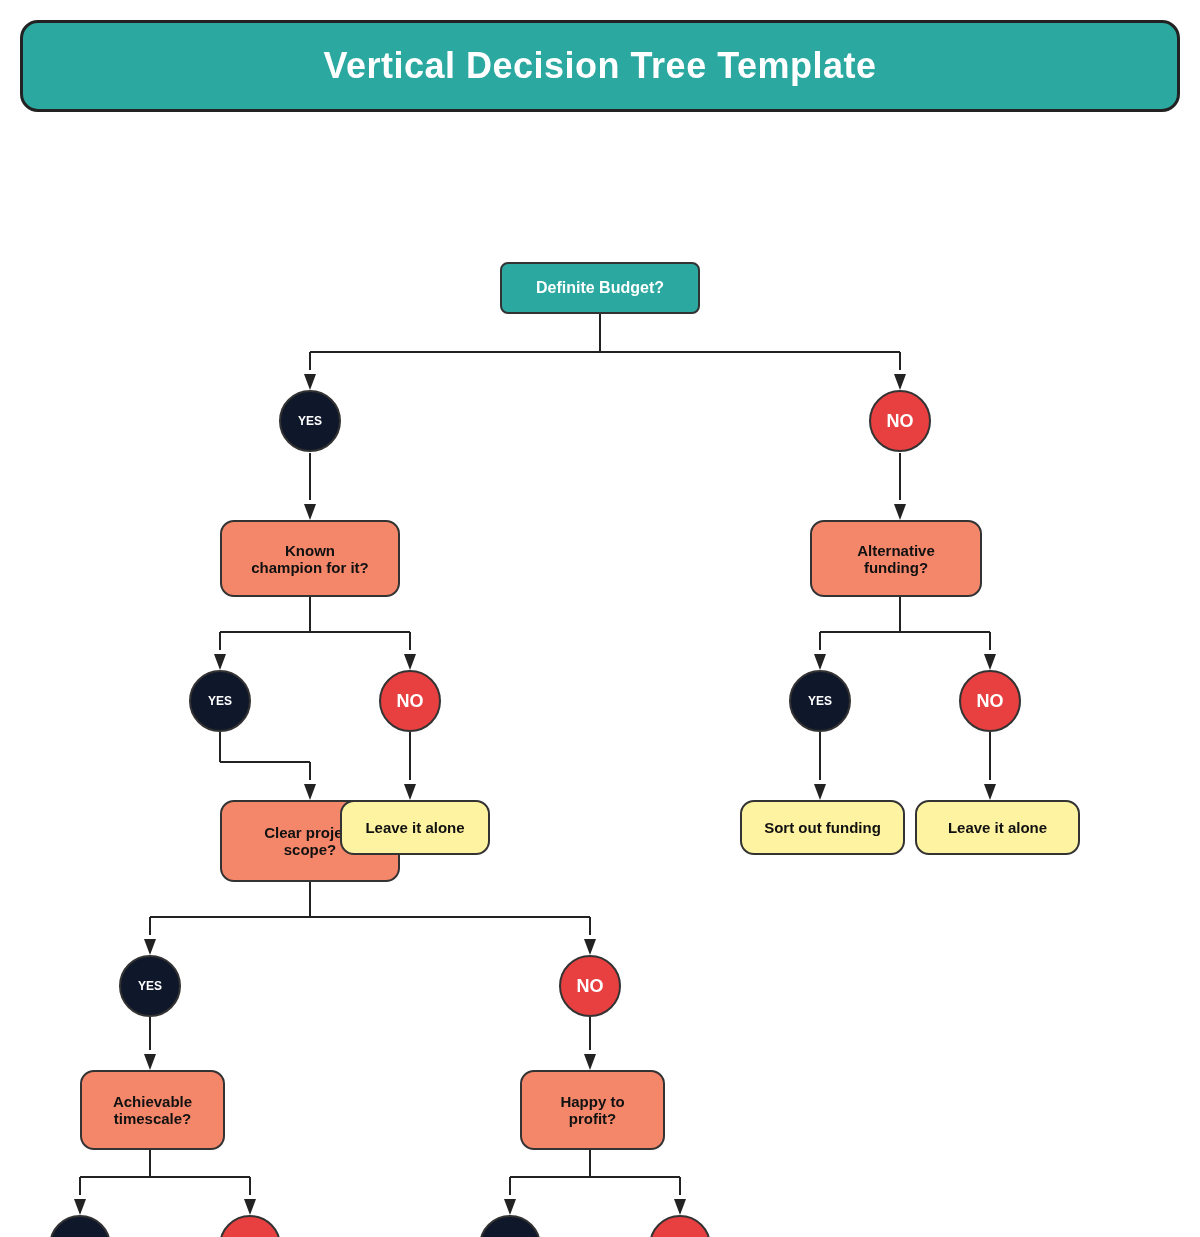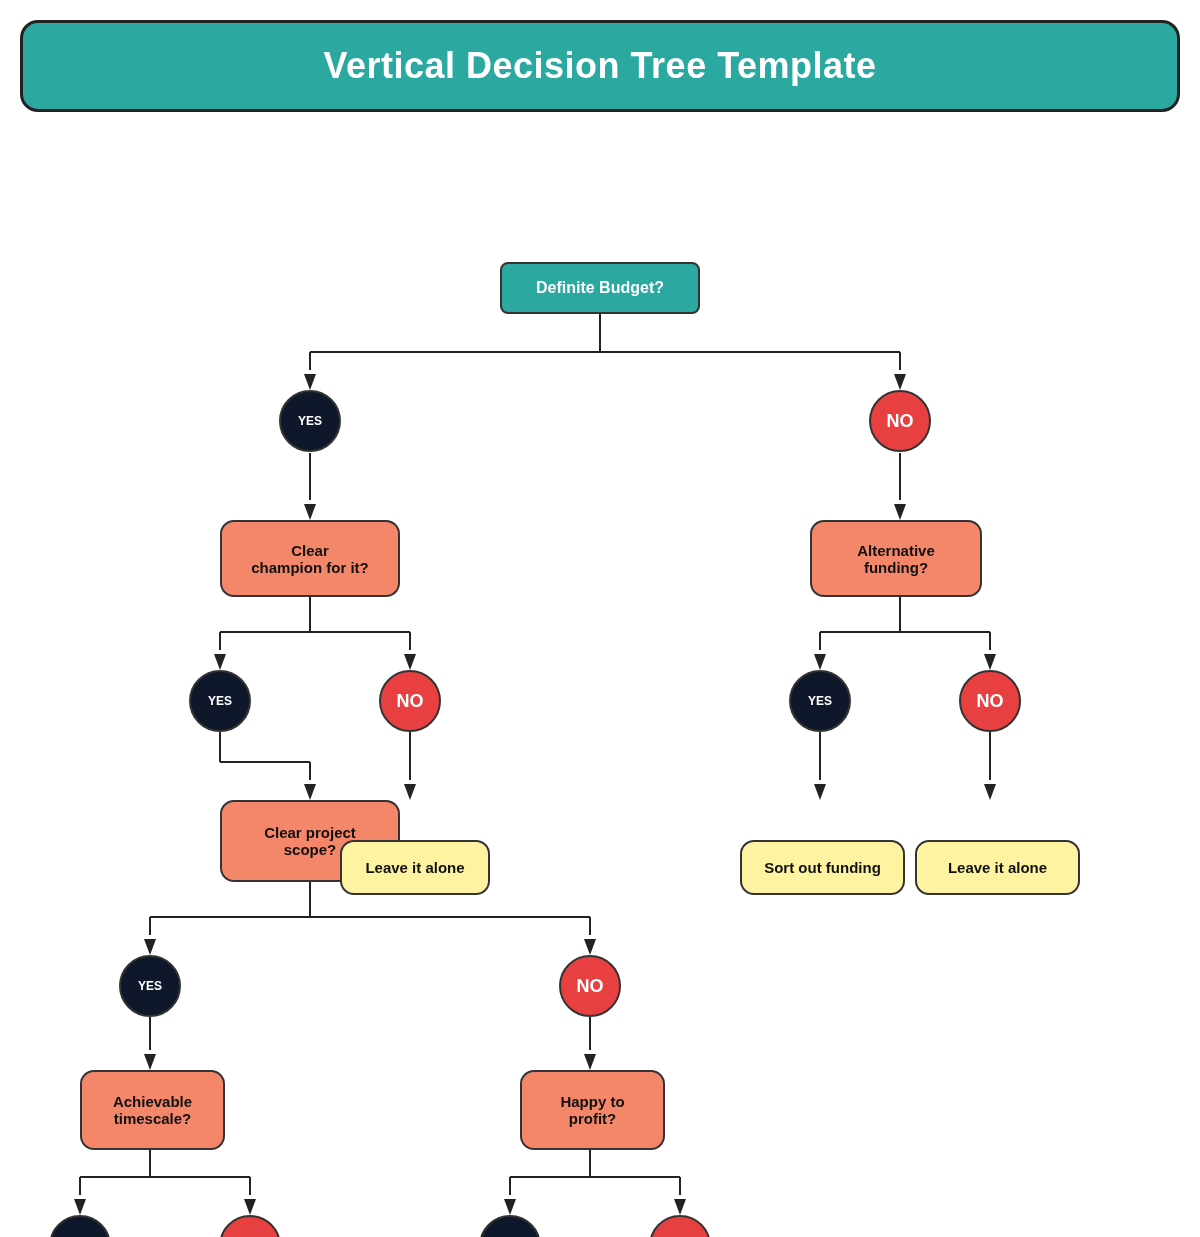--- a/index.html
+++ b/index.html
@@ -79,21 +79,20 @@
       font-size: 15px;
     }
 
     .node-leaf-yellow {
       background: #fef3a0;
       border: 2.5px solid #333;
       border-radius: 14px;
       color: #111;
       padding: 10px 14px;
       font-size: 15px;
-      margin-top: 40px;
     }
 
     .node-circle-green {
       background: #0f172a;
       border: 2.5px solid #333;
       border-radius: 50%;
       color: #fff;
       font-size: 12px;
       font-weight: bold;
       width: 62px;
@@ -231,21 +230,21 @@
 
     <div class="node node-circle-green" style="left:259px; top:248px;">
       <span>YES</span>
     </div>
 
     <div class="node node-circle-red" style="left:849px; top:248px;">
       <span>NO</span>
     </div>
 
     <div class="node node-question-salmon" style="left:200px; top:378px; width:180px; height:77px;">
-      <span style="white-space:pre-line;">Clear
+      <span style="white-space:pre-line;">Known
 champion for it?</span>
     </div>
 
     <div class="node node-question-salmon" style="left:790px; top:378px; width:172px; height:77px;">
       <span style="white-space:pre-line;">Alternative
 funding?</span>
     </div>
 
     <div class="node node-circle-green" style="left:169px; top:528px;">
       <span>YES</span>

